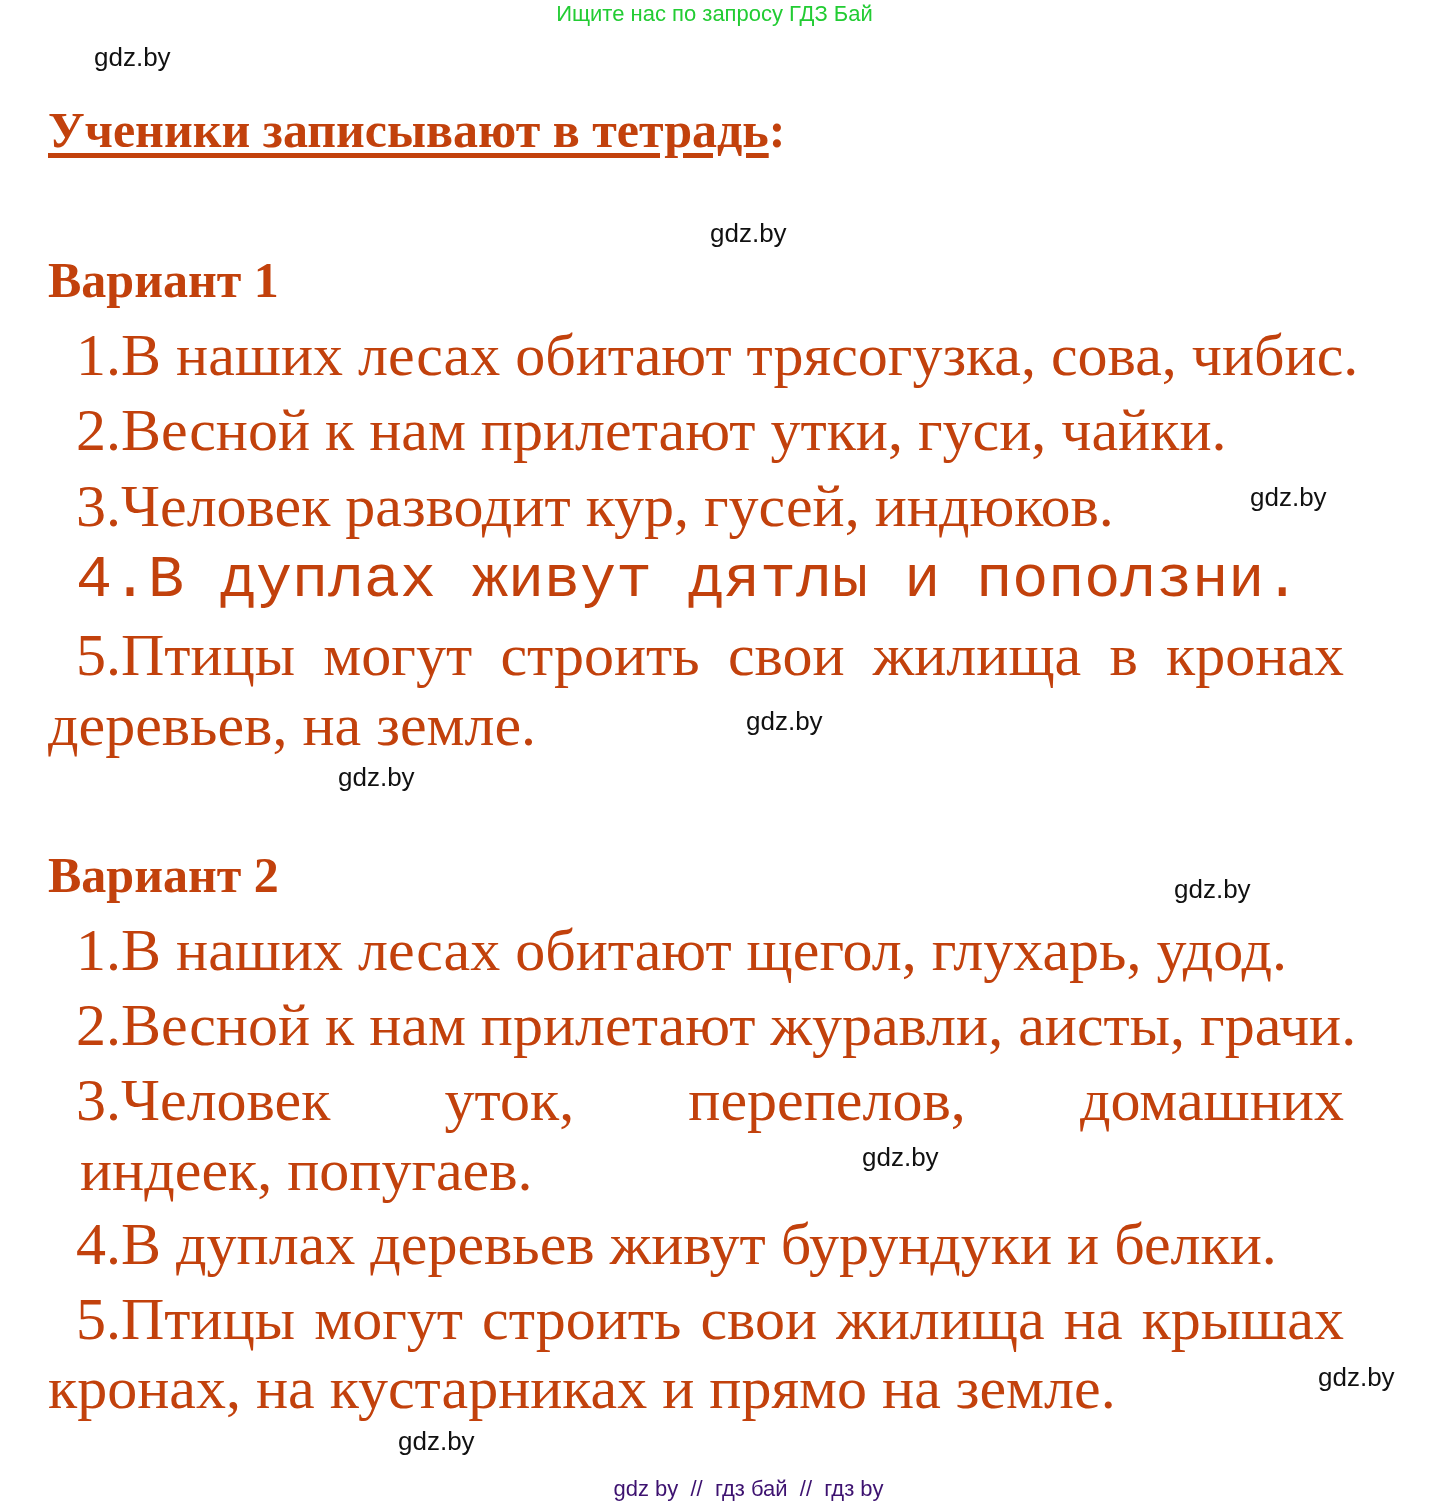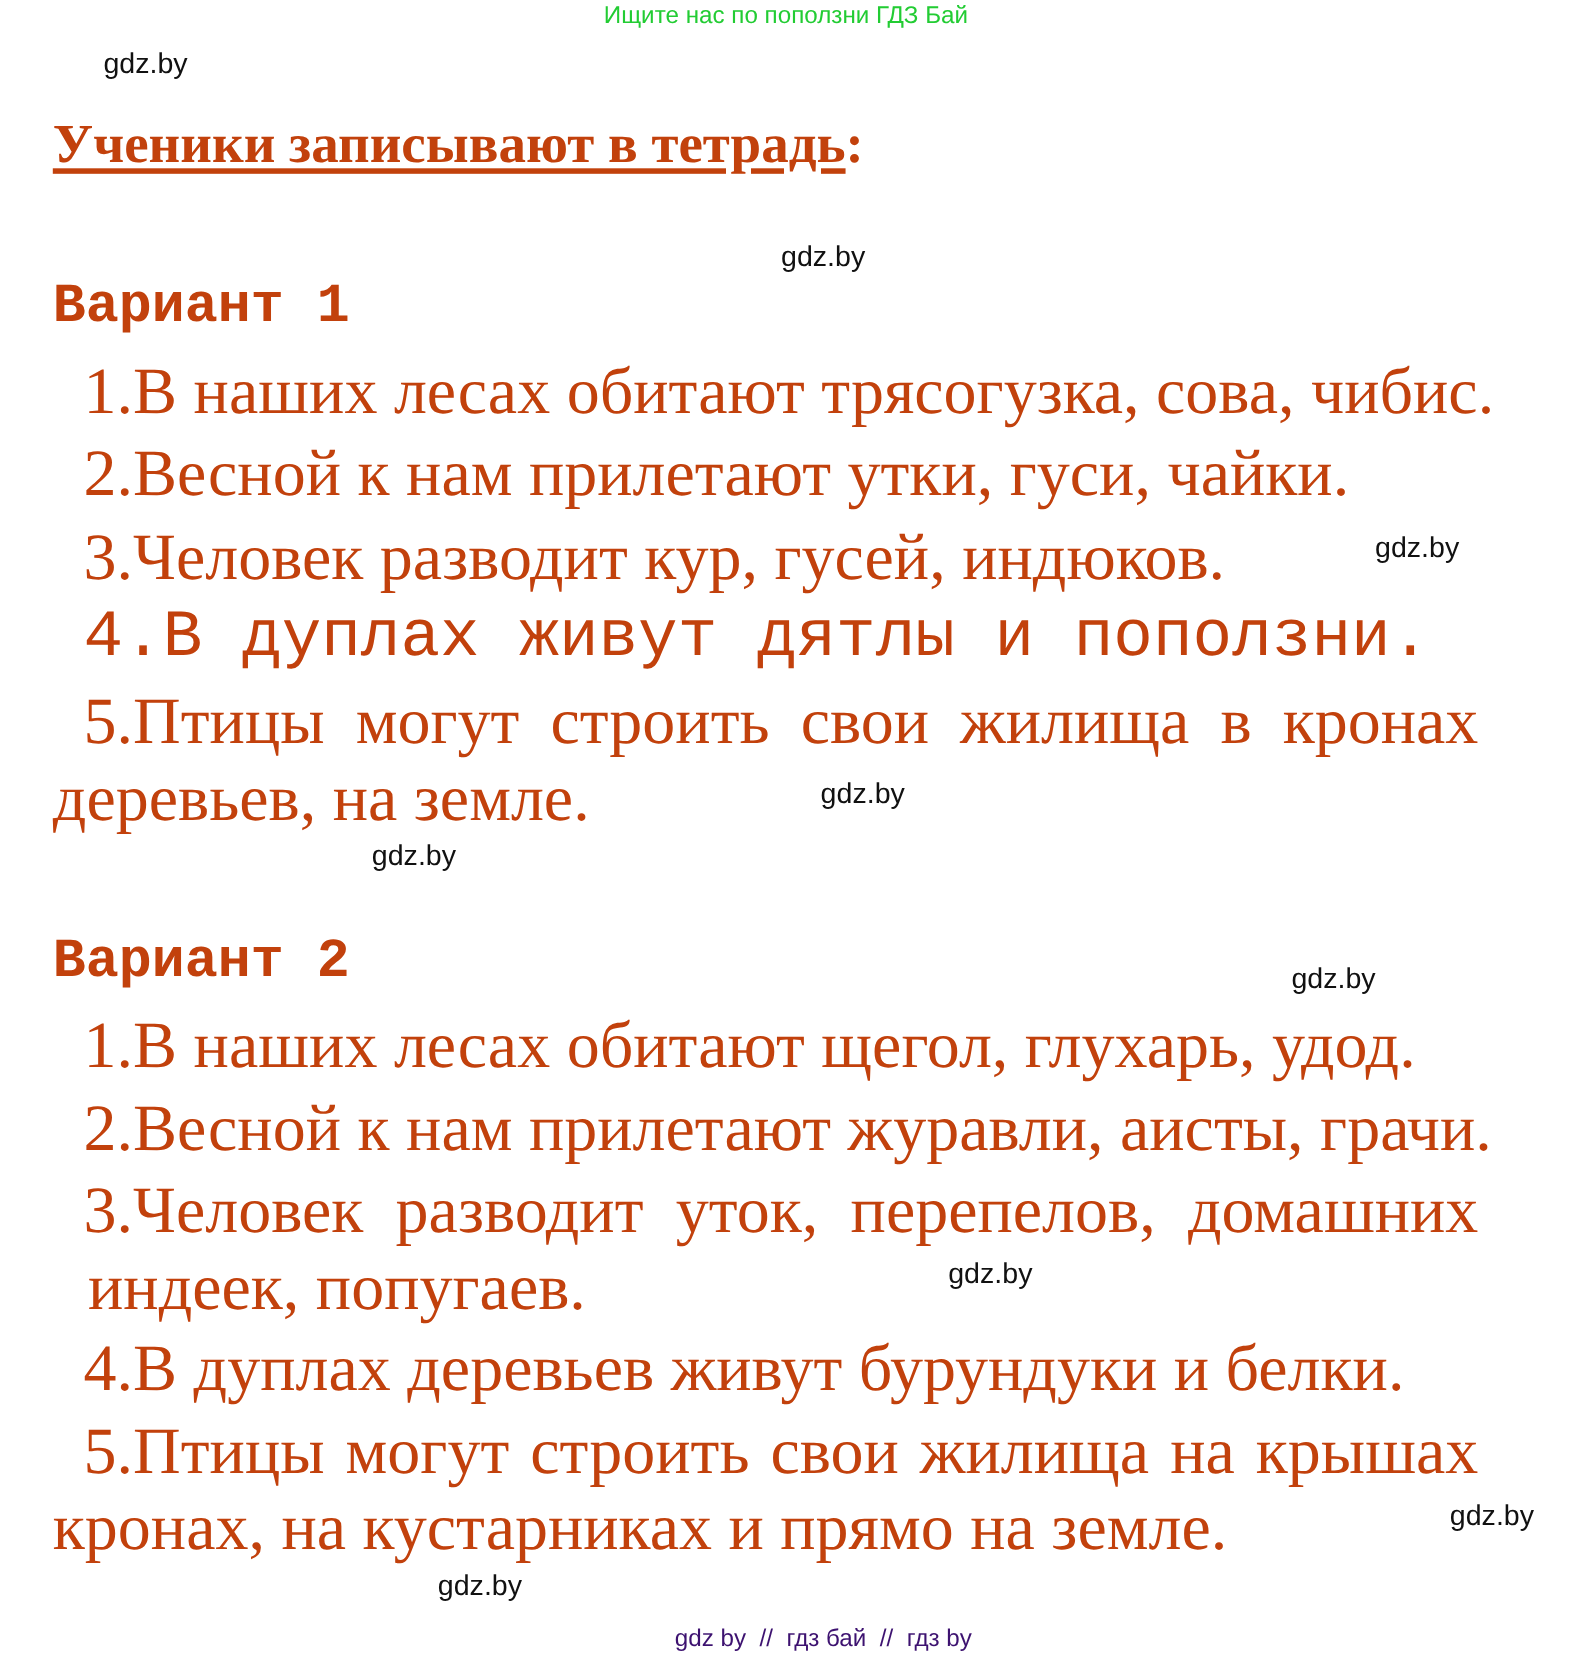--- a/index.html
+++ b/index.html
@@ -19,33 +19,33 @@
       position: absolute; font-family: "Liberation Sans", sans-serif; font-size: 26px;
       color: #111; line-height: 30px;
     }
     .serif { font-family: "Liberation Serif", serif; color: #c2410c; }
     .heading {
       position: absolute; left: 48px; top: 100px; font-size: 50px; font-weight: bold;
       line-height: 60px; white-space: nowrap;
     }
     .heading .u { text-decoration: underline; text-decoration-thickness: 5px; text-underline-offset: 6px; }
     .variant-title {
-      position: absolute; left: 48px; font-size: 50px; font-weight: bold; line-height: 60px; font-family: Liberation Mono, monospace;
+      position: absolute; left: 48px; font-size: 50px; font-weight: bold; line-height: 60px;
     }
     .line {
       position: absolute; left: 48px; width: 1296px; font-size: 60px; line-height: 56px;
       white-space: nowrap;
     }
     .indent { padding-left: 28px; }
     .justify { display: flex; justify-content: space-between; }
   </style>
 </head>
 <body>
 
-<div class="banner">Ищите нас по поползни ГДЗ Бай</div>
+<div class="banner">Ищите нас по запросу ГДЗ Бай</div>
 
 <div class="wm" style="left:94px;top:42px;">gdz.by</div>
 
 <div class="heading serif"><span class="u">Ученики записывают в тетрадь</span><span>:</span></div>
 
 <div class="wm" style="left:710px;top:218px;">gdz.by</div>
 
 <div class="variant-title serif" style="top:250px;">Вариант 1</div>
 <div class="line serif indent" style="top:327px;">1.В наших лесах обитают трясогузка, сова, чибис.</div>
 <div class="line serif indent" style="top:402px;">2.Весной к нам прилетают утки, гуси, чайки.</div>
@@ -64,21 +64,20 @@
 <div class="line serif" style="top:697px;">деревьев, на земле.</div>
 <div class="wm" style="left:746px;top:706px;">gdz.by</div>
 <div class="wm" style="left:338px;top:762px;">gdz.by</div>
 
 <div class="variant-title serif" style="top:845px;">Вариант 2</div>
 <div class="wm" style="left:1174px;top:874px;">gdz.by</div>
 <div class="line serif indent" style="top:922px;">1.В наших лесах обитают щегол, глухарь, удод.</div>
 <div class="line serif indent" style="top:997px;">2.Весной к нам прилетают журавли, аисты, грачи.</div>
 <div class="line serif indent justify" style="top:1072px;width:1268px;">
   <span>3.Человек</span>
-  <span>разводит</span>
   <span>уток,</span>
   <span>перепелов,</span>
   <span>домашних</span>
 </div>
 <div class="line serif" style="top:1142px;margin-left:32px;">индеек, попугаев.</div>
 <div class="wm" style="left:862px;top:1142px;">gdz.by</div>
 <div class="line serif indent" style="top:1216px;">4.В дуплах деревьев живут бурундуки и белки.</div>
 <div class="line serif indent justify" style="top:1291px;width:1268px;">
   <span>5.Птицы</span>
   <span>могут</span>

